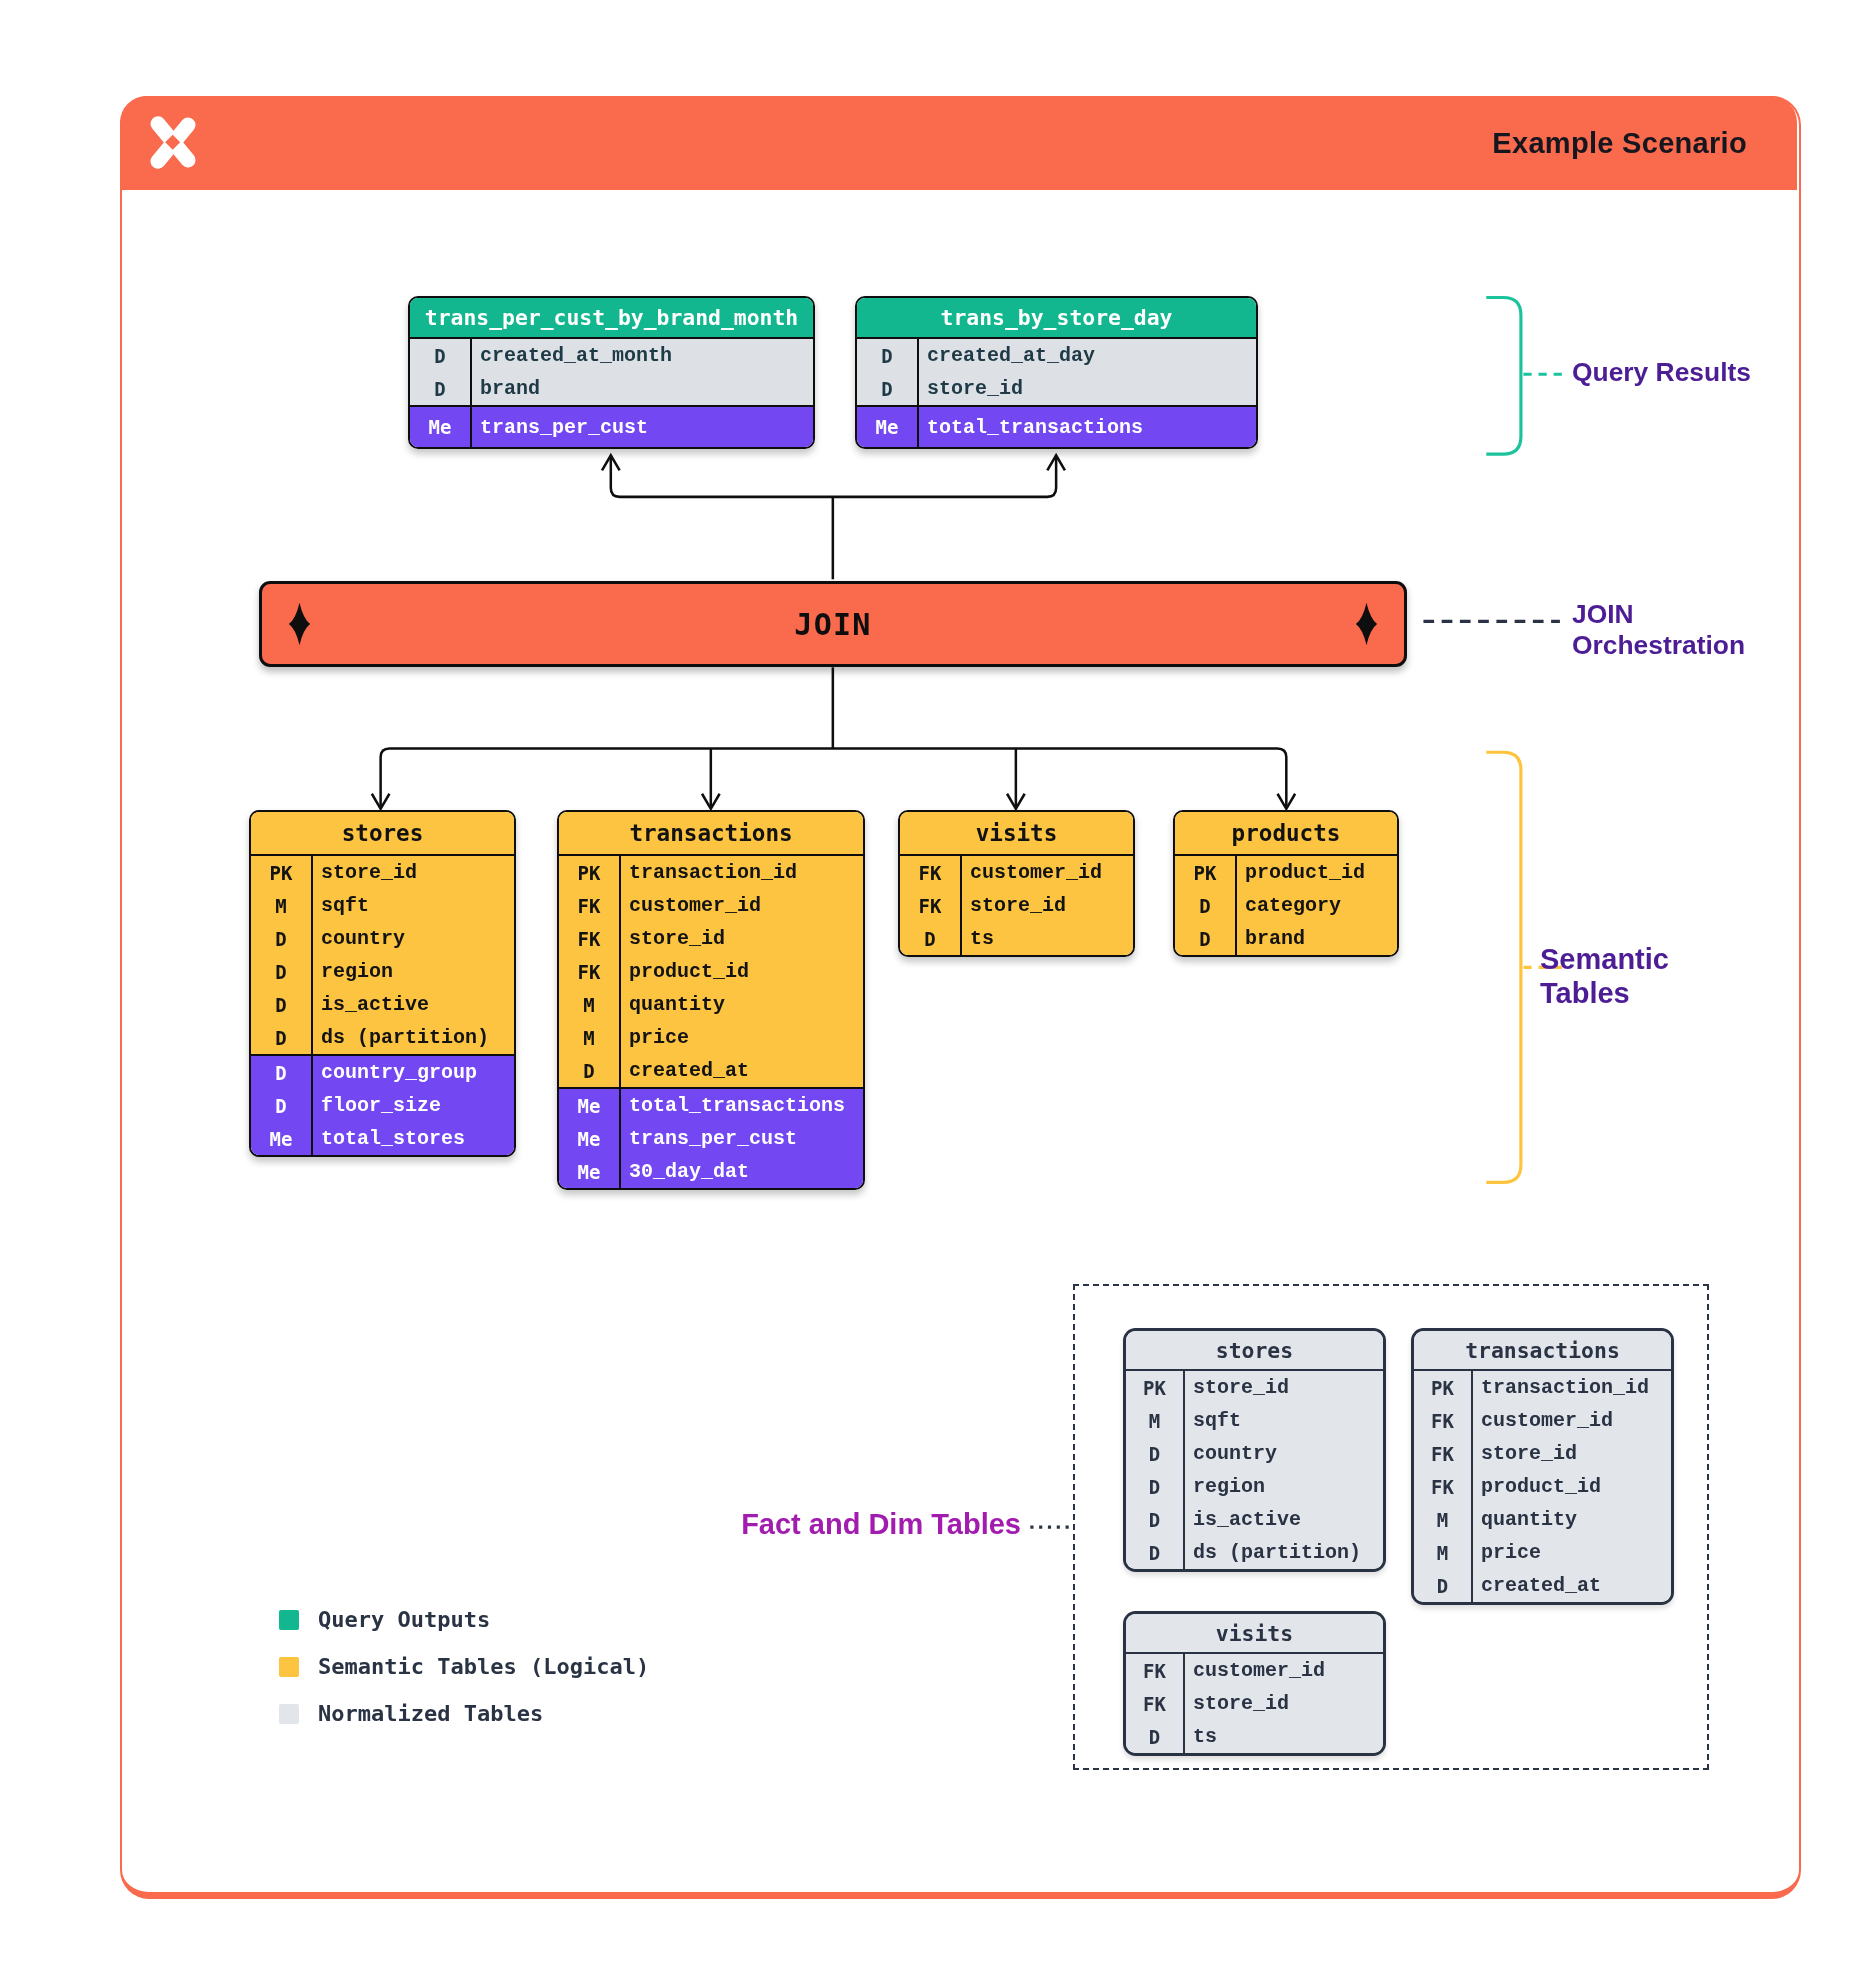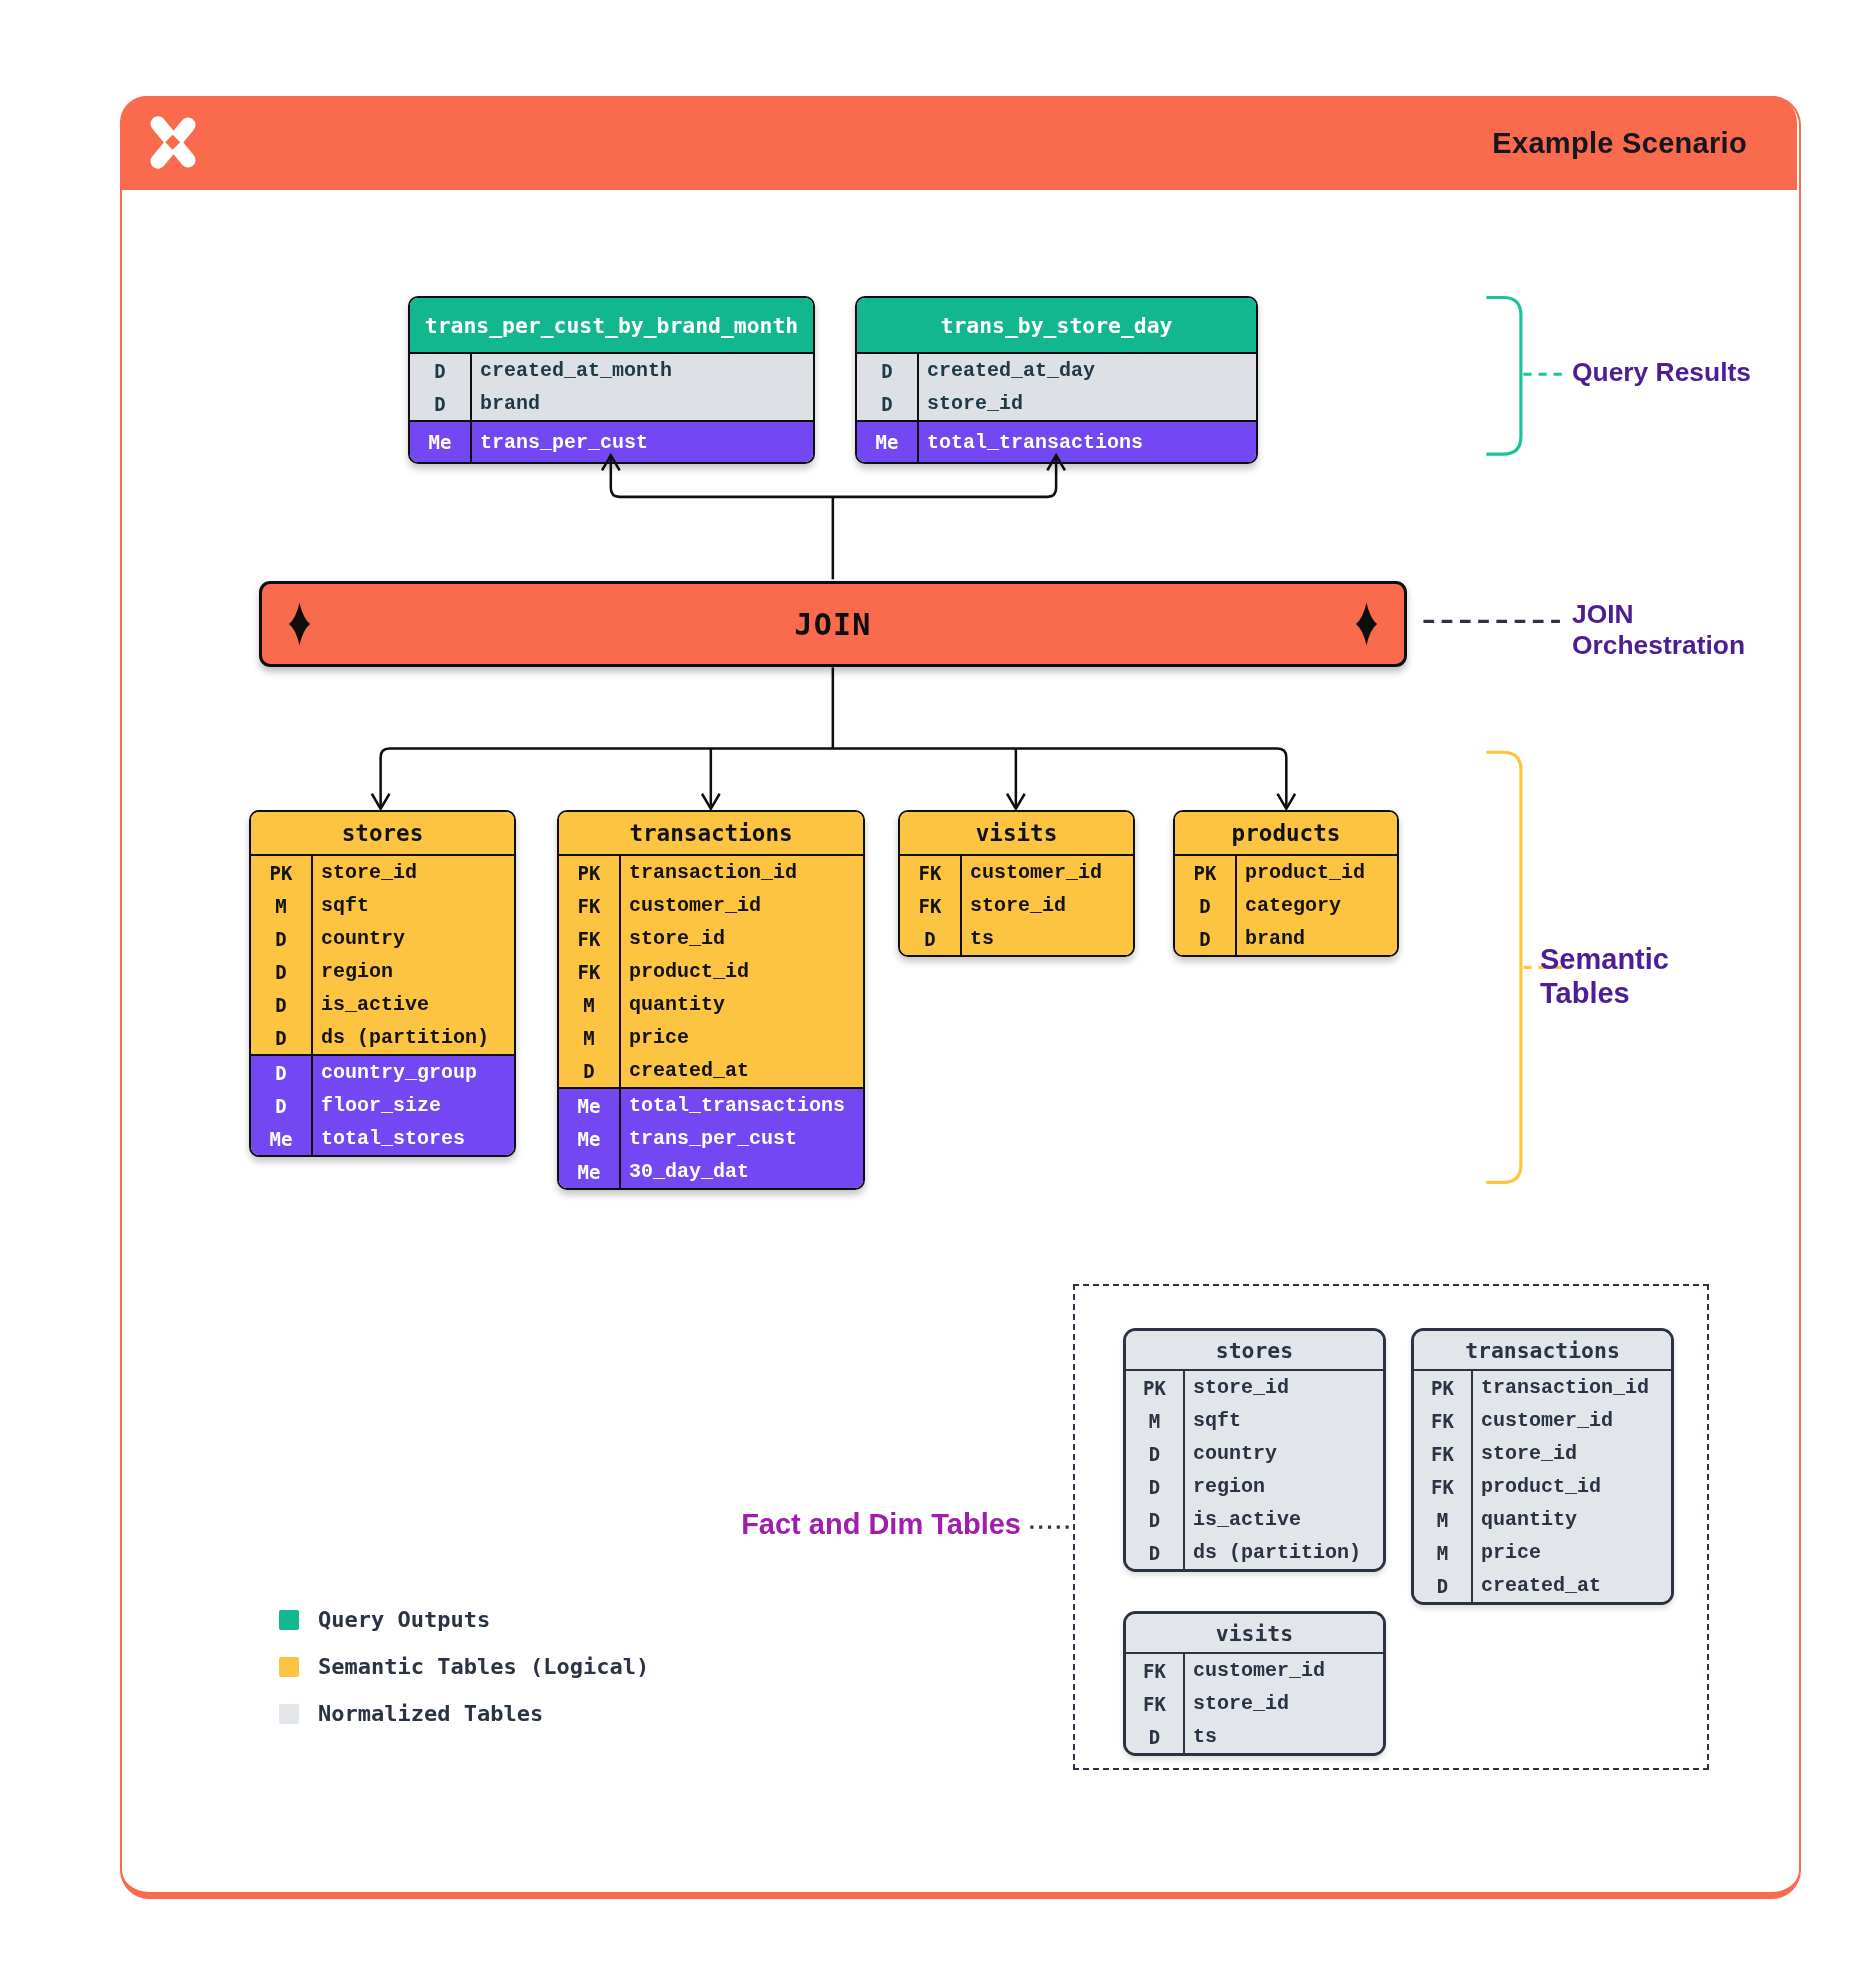--- a/index.html
+++ b/index.html
@@ -12,21 +12,21 @@
   .brand{position:absolute;left:28px;top:20px;width:50px;height:53px;}
   .hdr-title{position:absolute;right:50px;top:0;height:94px;display:flex;align-items:center;
         font-size:29px;font-weight:bold;color:#16161f;letter-spacing:0.3px;}
 
   
   .tbl{position:absolute;border-radius:10px;overflow:hidden;box-sizing:border-box;
        font-family:"DejaVu Sans Mono","Liberation Mono",monospace;font-weight:bold;}
   .tbl--green,.tbl--yellow{border:2.5px solid #0e0e0e;box-shadow:0 4.4px 7.5px rgba(0,0,0,.22);}
   .tbl--gray{border:3.1px solid #2A3344;border-radius:12.6px;box-shadow:0 3.1px 5.7px rgba(0,0,0,.12);}
   .tbl__title{display:flex;align-items:center;justify-content:center;font-size:21.4px;}
-  .tbl--green .tbl__title{height:54px;background:#13B78F;color:#ffffff;}
+  .tbl--green .tbl__title{height:39px;background:#13B78F;color:#ffffff;}
   .tbl--yellow .tbl__title{height:42px;background:#FCC440;color:#121212;font-size:22.6px;}
   .tbl--gray .tbl__title{height:38px;background:#E2E5E9;color:#2A3344;}
   .sec{border-top:2.5px solid #0e0e0e;}
   .tbl--gray .sec{border-top:2.5px solid #2A3344;}
   .row{display:flex;align-items:center;}
   .row .key{width:60px;flex:0 0 60px;display:flex;align-items:center;justify-content:center;
             font-size:19px;align-self:stretch;}
   .row .field{padding-left:8px;font-size:20px;white-space:nowrap;font-family:Liberation Mono, monospace;}
   .tbl--gray .row .key{width:57px;flex:0 0 57px;}
   

